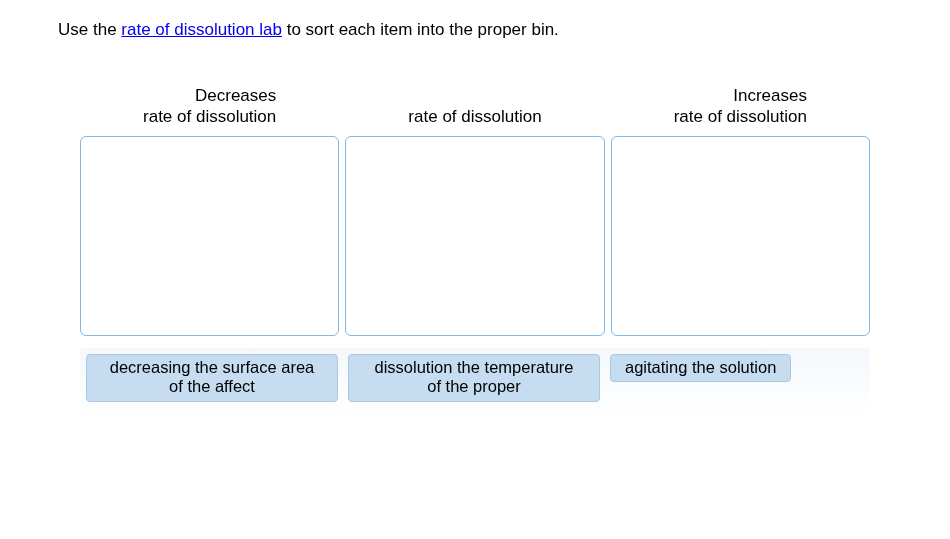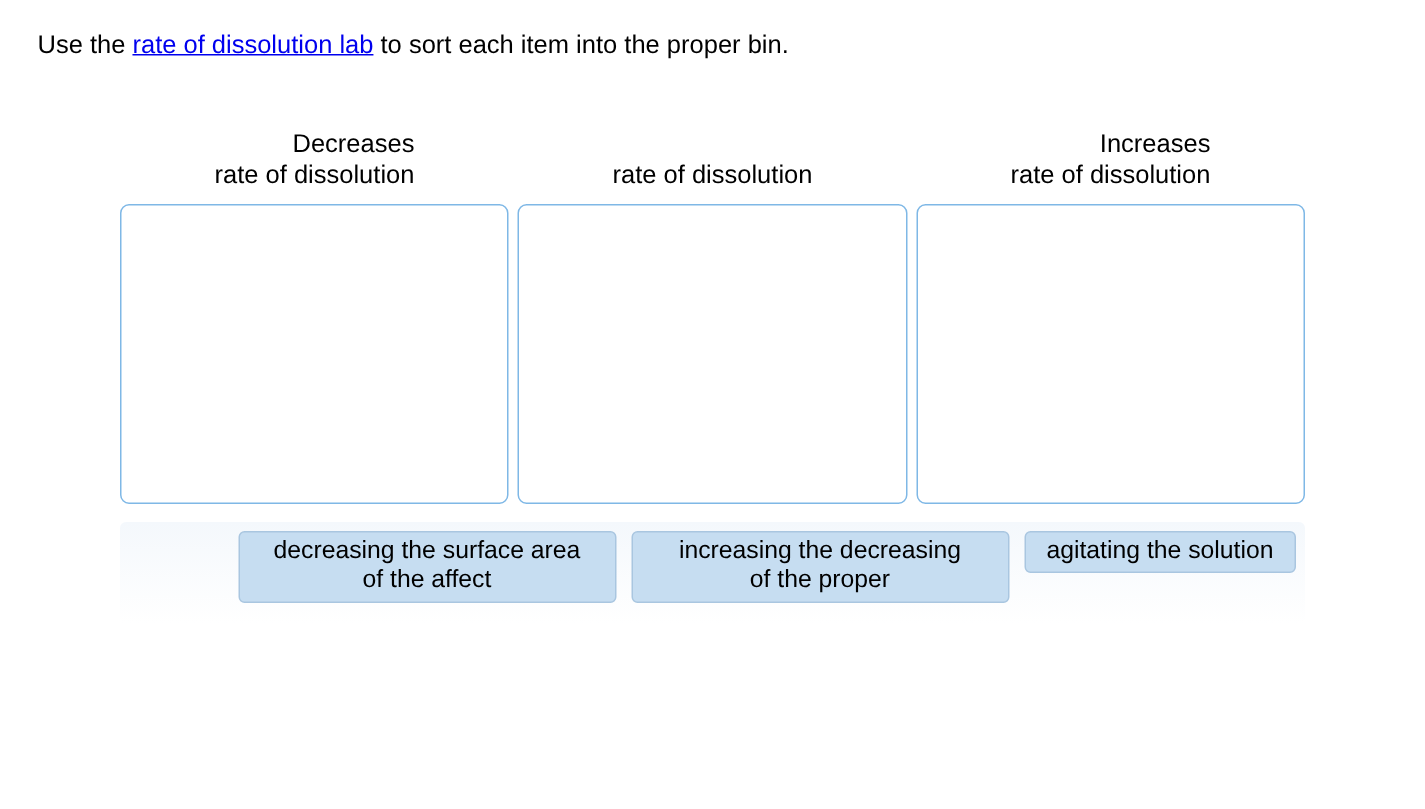--- a/index.html
+++ b/index.html
@@ -12,20 +12,21 @@
       font-size: 16px;
       color: #000;
       background: #fff;
       padding: 20px 25px;
       width: 950px;
     }
     .instruction {
       font-size: 17px;
       margin-bottom: 45px;
       color: #000;
+      margin-left: 33px;
     }
     .instruction a {
       color: #0000ee;
       text-decoration: underline;
     }
     .bins-row {
       display: flex;
       gap: 6px;
       padding: 0 55px;
       margin-bottom: 12px;
@@ -51,21 +52,20 @@
       background: #fff;
     }
     .items-tray {
       margin: 0 55px;
       padding: 6px 6px 14px 6px;
       background: linear-gradient(to bottom, #f4f8fc 0%, #ffffff 100%);
       border-radius: 4px;
       display: flex;
       gap: 10px;
       align-items: flex-start;
-      justify-content: flex-end;
     }
     .drag-item {
       background: #c6ddf1;
       border: 1px solid #a9c6e0;
       border-radius: 4px;
       padding: 3px 14px 4px 14px;
       text-align: center;
       font-size: 16.5px;
       line-height: 1.2;
       color: #000;
@@ -107,19 +107,19 @@
     <div class="bin-box"></div>
   </div>
 </div>
 
 <div class="items-tray">
   <div class="drag-item multi">
     <span>decreasing the surface area</span><br>
     <span>of the affect</span>
   </div>
   <div class="drag-item multi">
-    <span>increasing the decreasing</span><br>
+    <span>dissolution the temperature</span><br>
     <span>of the proper</span>
   </div>
   <div class="drag-item">
     <span>agitating the solution</span>
   </div>
 </div>
 
 </body></html>

